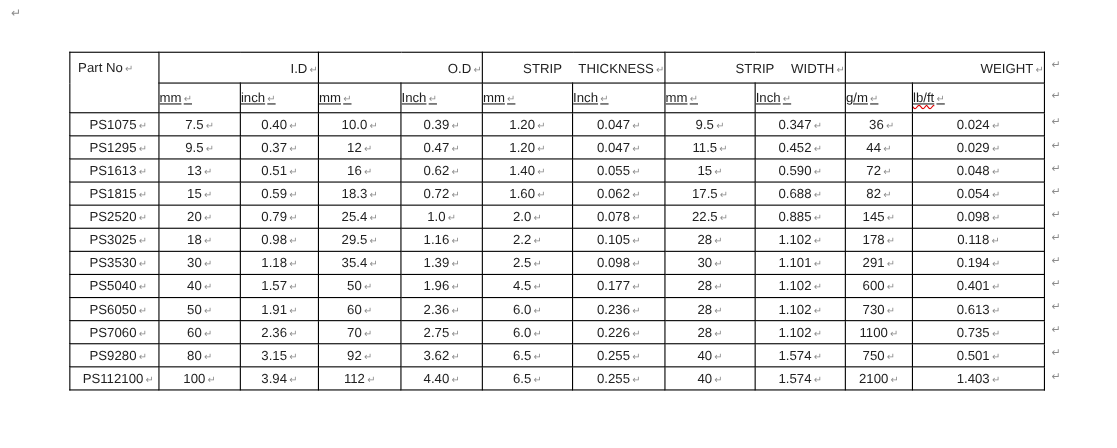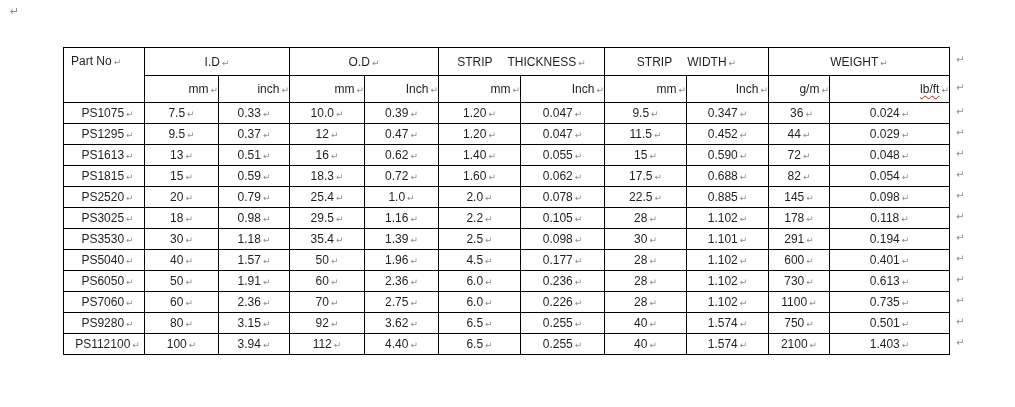--- a/index.html
+++ b/index.html
@@ -22,22 +22,22 @@
   }
   #spec-table th,#spec-table td{
     border:1px solid #000000;
     font-weight:normal;
     font-size:12px;
     color:#1f1f1f;
     padding:0;
     white-space:nowrap;
     overflow:hidden;
   }
-  #spec-table thead tr.grp th{height:27px;text-align:center;vertical-align:middle;}
-  #spec-table thead tr.sub th{height:26px;text-align:right;vertical-align:middle;}
+  #spec-table thead tr.grp th{height:27px;text-align:right;vertical-align:middle;}
+  #spec-table thead tr.sub th{height:26px;text-align:left;vertical-align:middle;text-decoration:underline;}
   #spec-table tbody td{height:20px;text-align:center;vertical-align:middle;}
   th.partno-head{text-align:left !important;vertical-align:top !important;padding:6px 0 0 7px !important;margin-top:36px;}
   td.pn{text-align:left;padding-left:7px !important;}
   td.al{text-align:left;padding-left:5px !important;}
   .wide th, th.wide{word-spacing:12px;}
   .mark{
     font-family:"DejaVu Sans", sans-serif;
     font-size:9px;color:#8c8c8c;margin-left:2px;
   }
   .sq{
@@ -98,21 +98,21 @@
           <th><span>mm</span><span class="mark">↵</span></th>
           <th><span>Inch</span><span class="mark">↵</span></th>
           <th><span>g/m</span><span class="mark">↵</span></th>
           <th><span class="sq">lb/ft</span><span class="mark">↵</span></th>
         </tr>
       </thead>
     <tbody>
         <tr>
           <td class="pn"><span>PS1075</span><span class="mark">↵</span></td>
           <td><span>7.5</span><span class="mark">↵</span></td>
-          <td><span>0.33</span><span class="mark">↵</span></td>
+          <td><span>0.40</span><span class="mark">↵</span></td>
           <td><span>10.0</span><span class="mark">↵</span></td>
           <td><span>0.39</span><span class="mark">↵</span></td>
           <td><span>1.20</span><span class="mark">↵</span></td>
           <td><span>0.047</span><span class="mark">↵</span></td>
           <td><span>9.5</span><span class="mark">↵</span></td>
           <td><span>0.347</span><span class="mark">↵</span></td>
           <td class="al"><span>36</span><span class="mark">↵</span></td>
           <td><span>0.024</span><span class="mark">↵</span></td>
         </tr>
         <tr>

